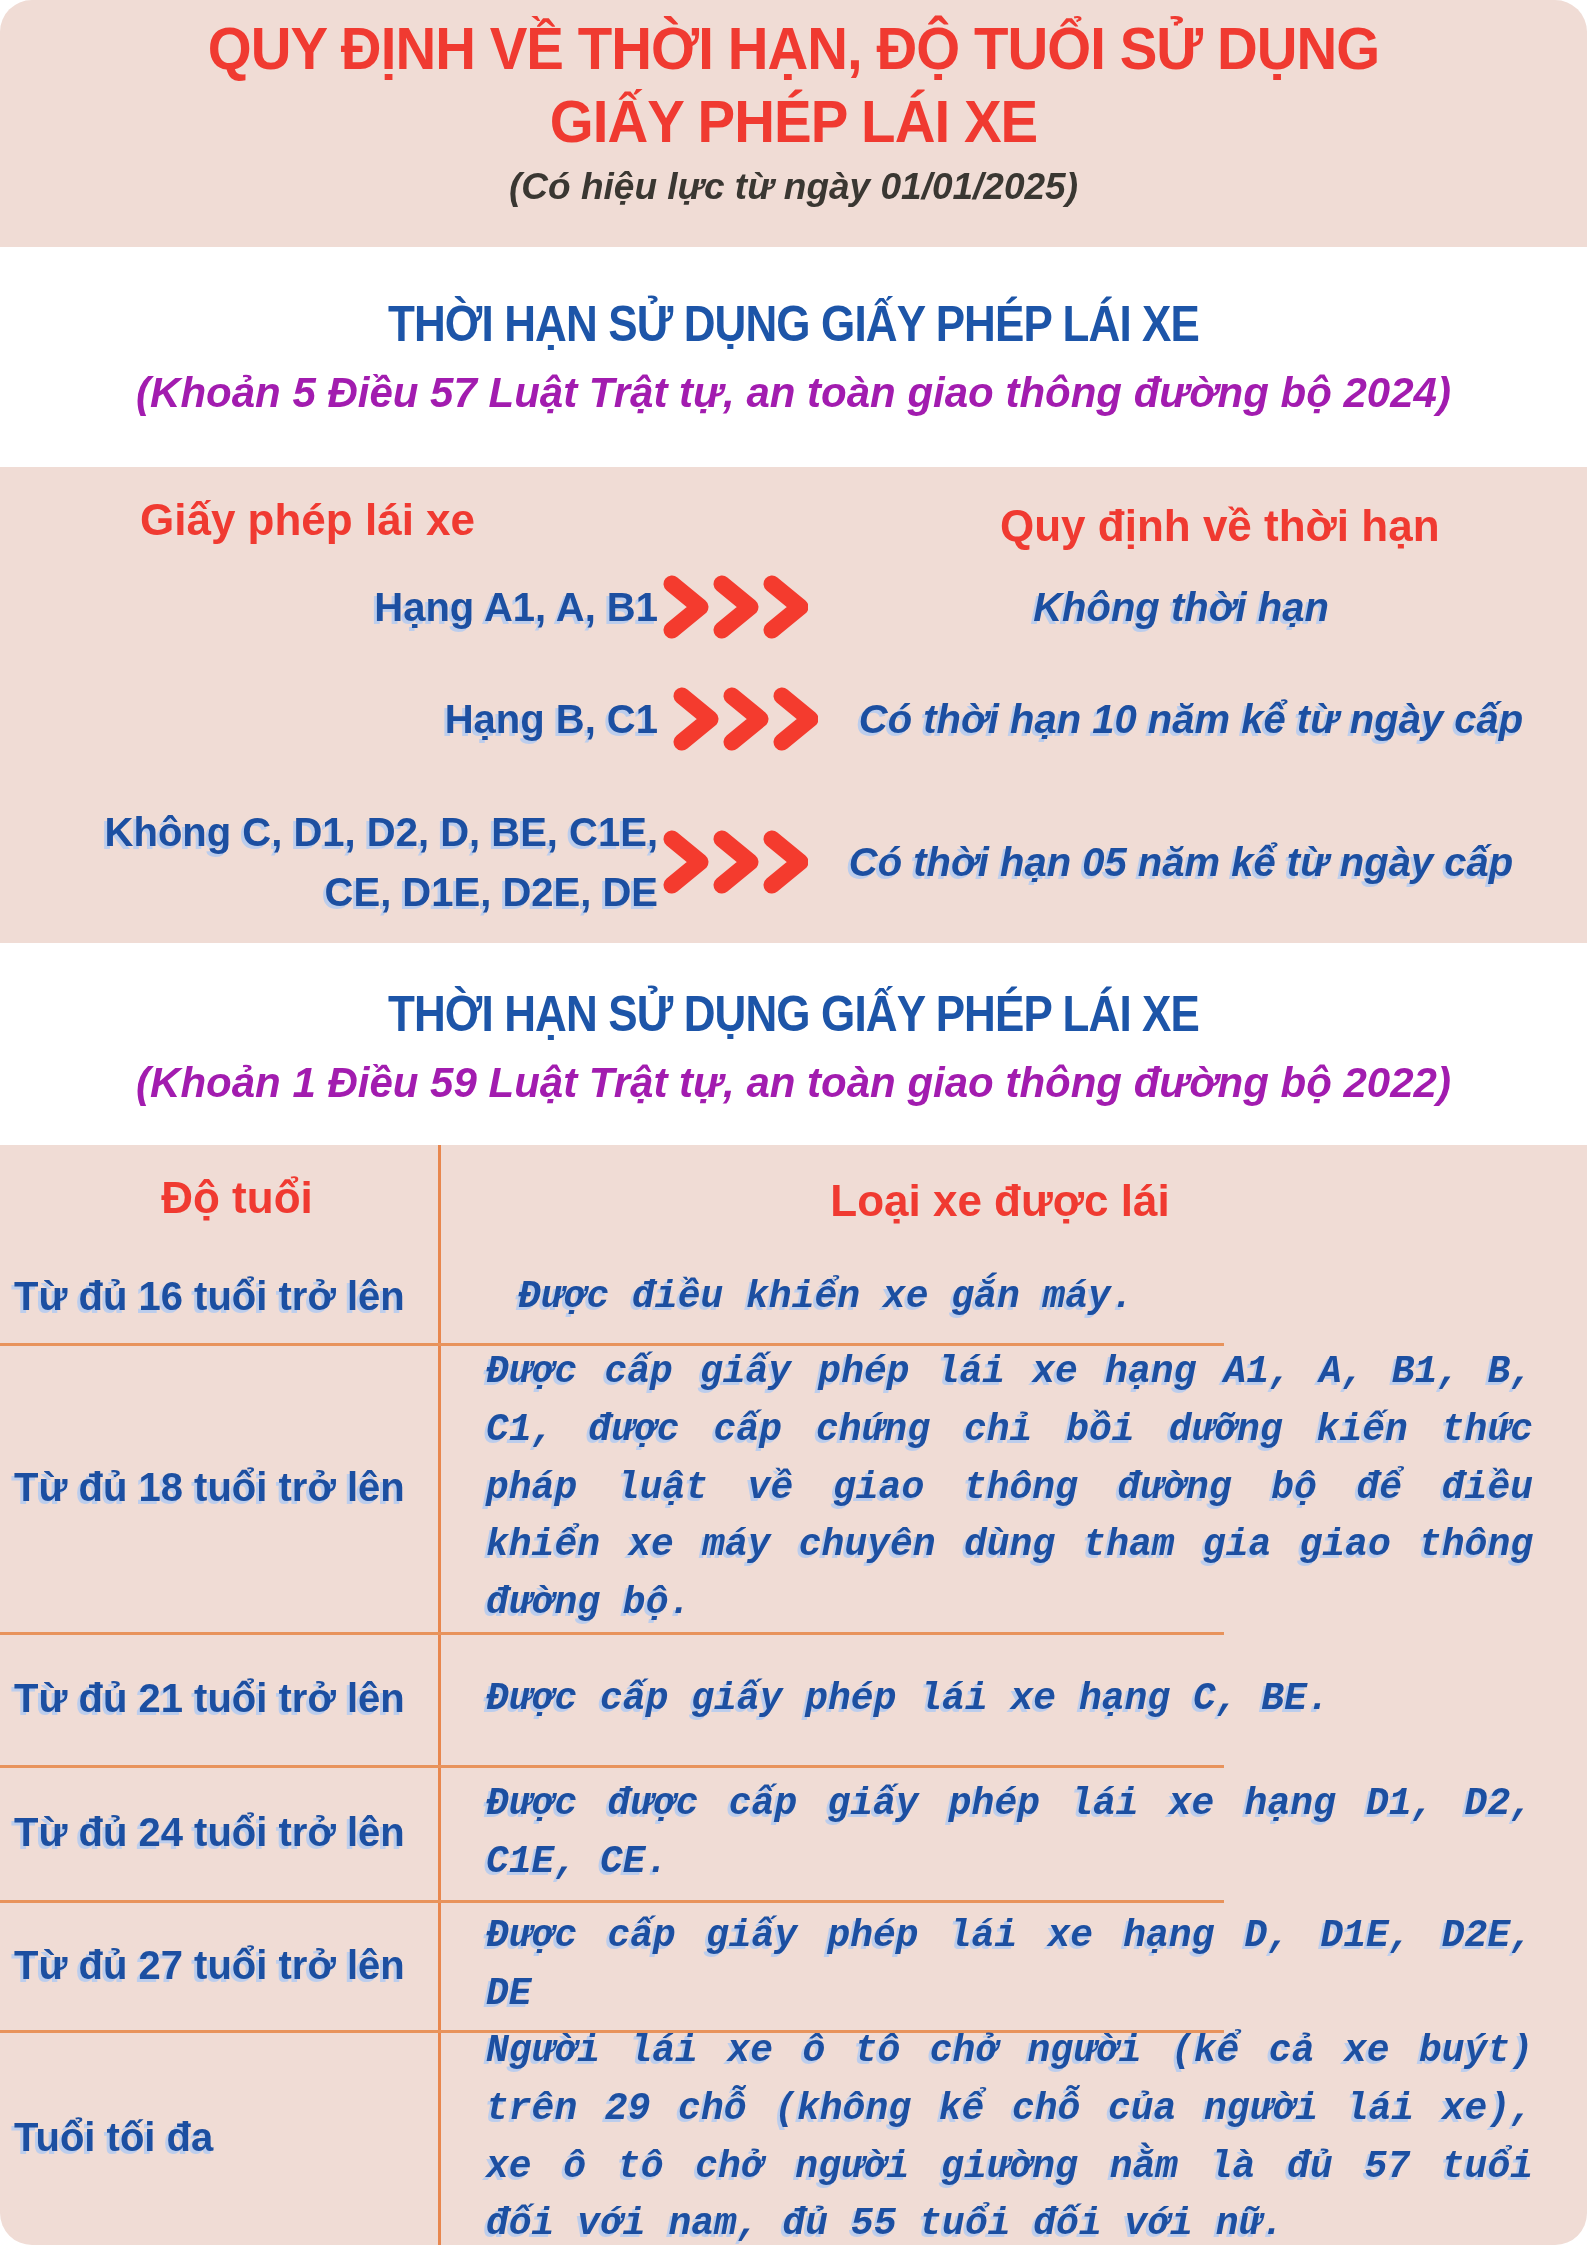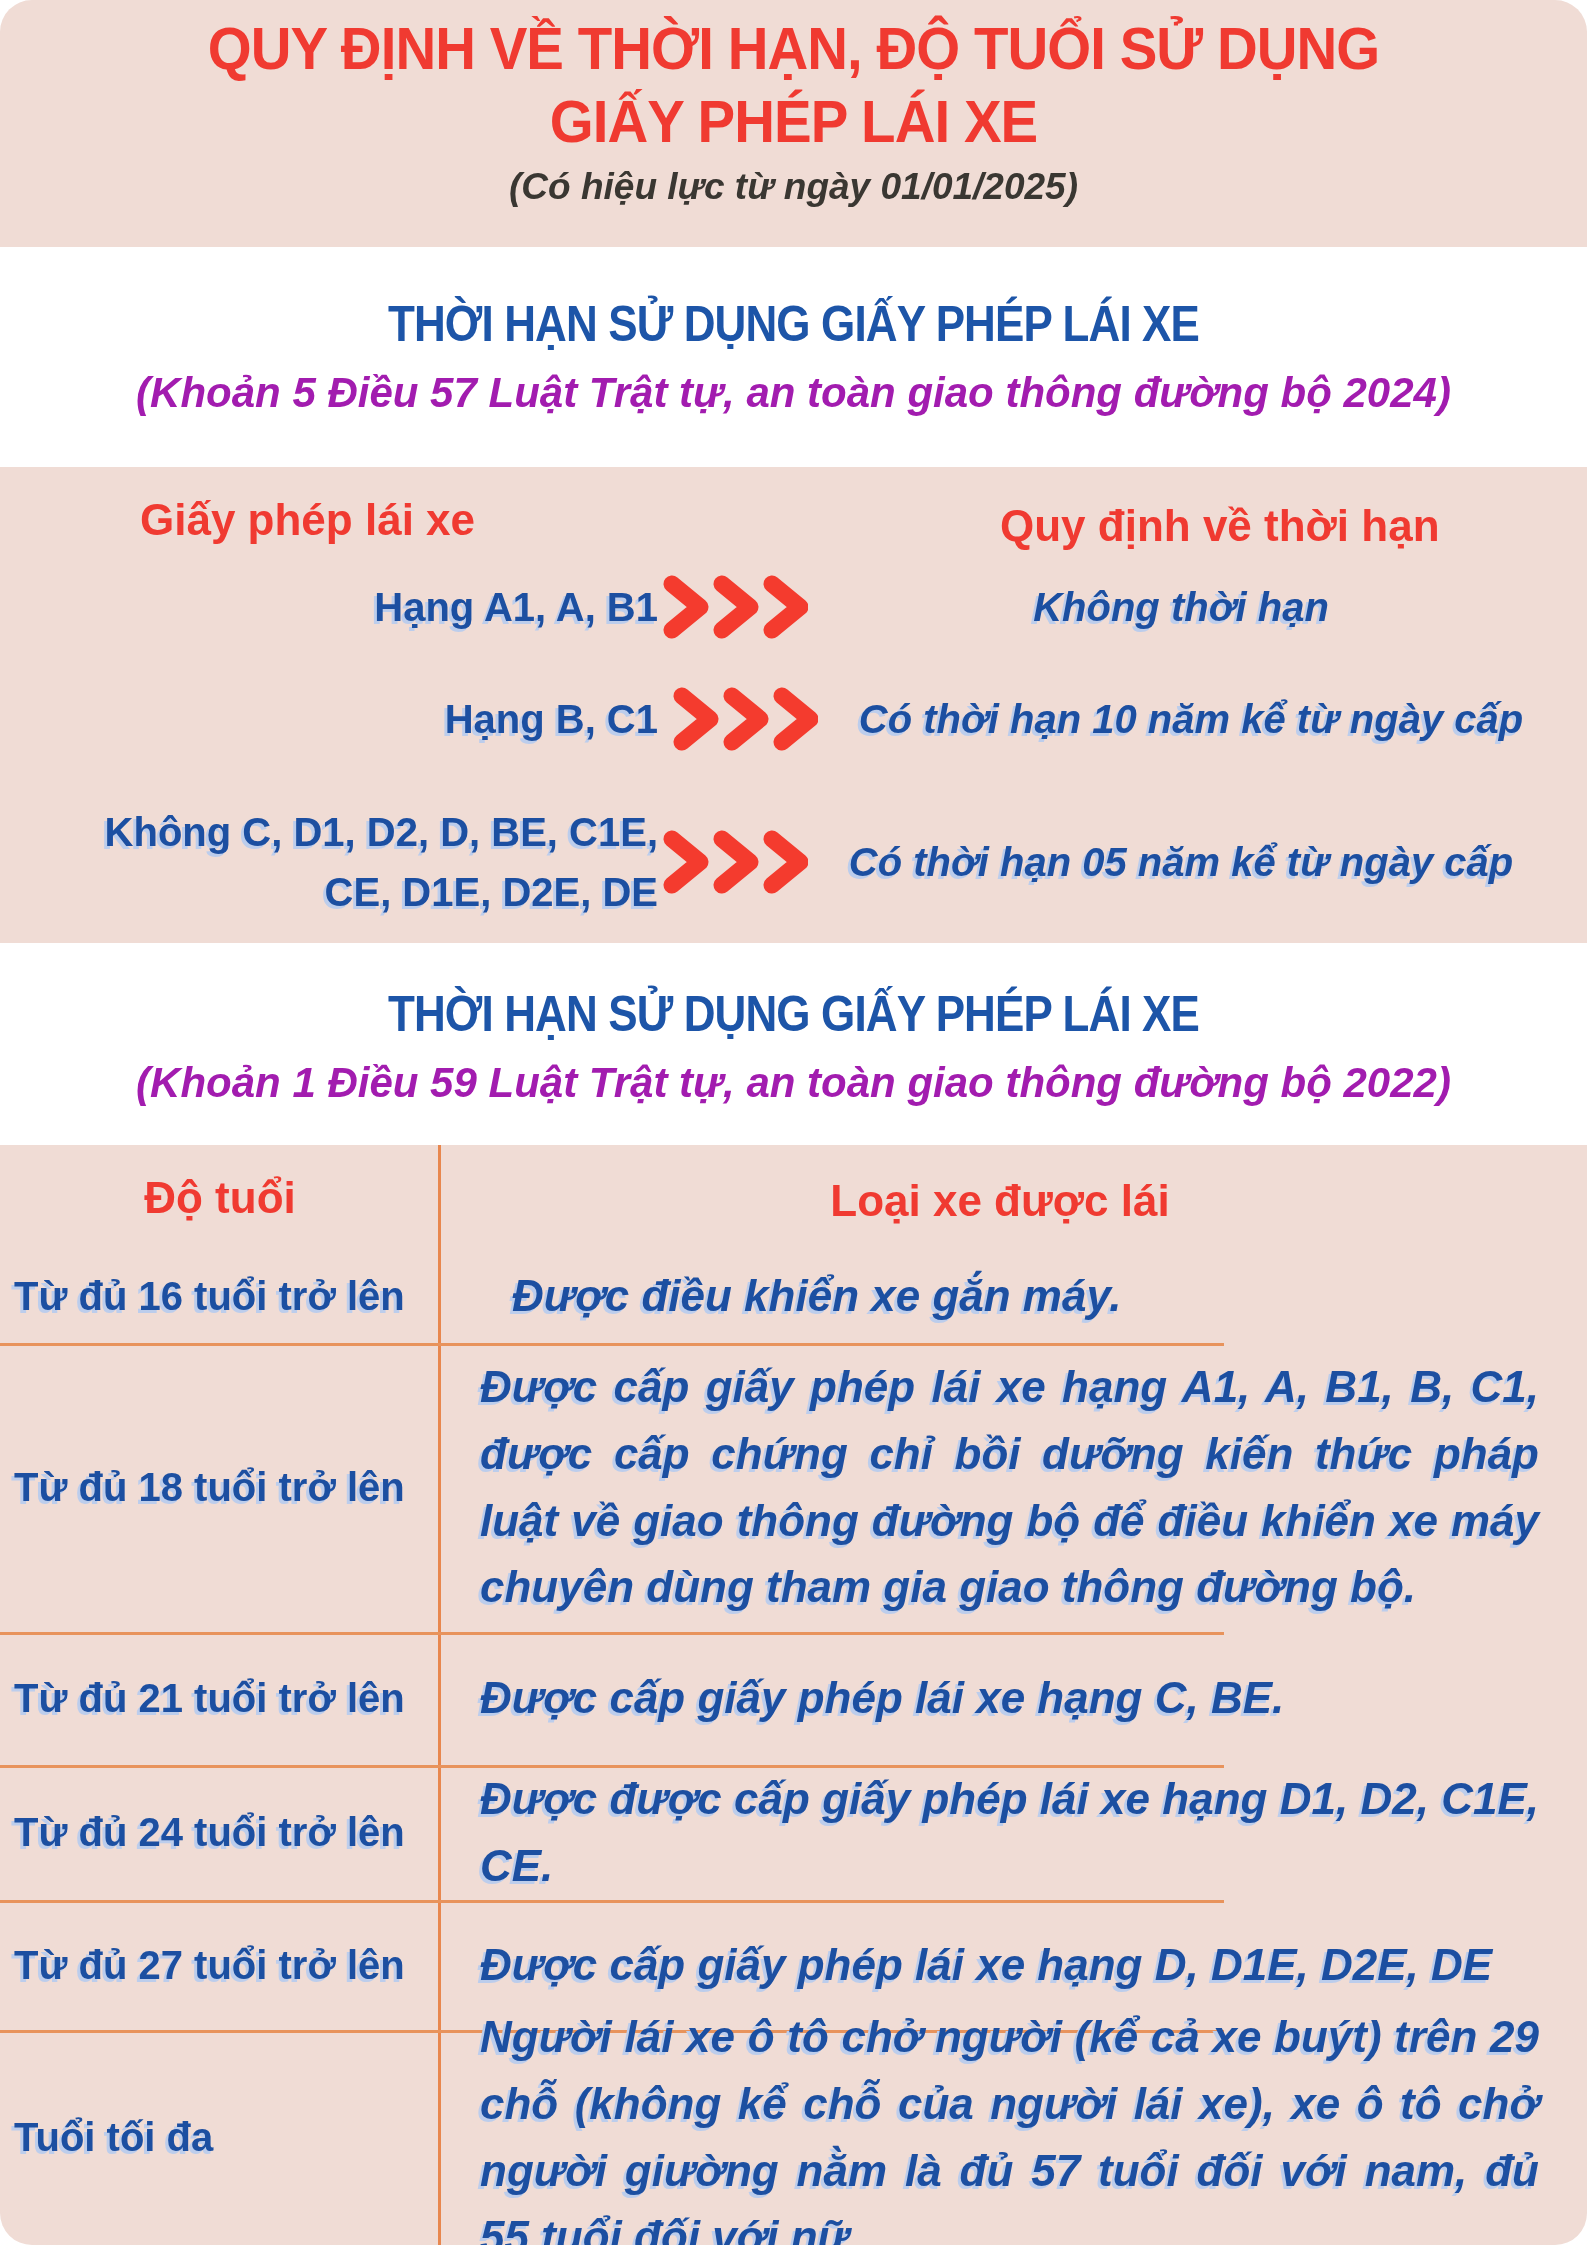--- a/index.html
+++ b/index.html
@@ -36,33 +36,33 @@
   .t1-license{box-sizing:border-box;width:658px;padding-left:88px;font-size:40px;font-weight:bold;line-height:1.5;}
   .t1-chevron{width:165px;display:flex;align-items:center;}
   .t1-rule{flex:1;text-align:center;font-size:40px;font-weight:bold;font-style:italic;padding-right:48px;}
 
   
   .t2{position:relative;height:1100px;background:#f0dcd5;}
   .t2 .v-line{position:absolute;left:438px;top:0;width:3px;height:100%;background:#e8874e;}
   .t2 .h-line{position:absolute;left:0;width:1224px;height:3px;background:#e8935c;}
   .hl-0{top:198px;} .hl-1{top:487px;} .hl-2{top:620px;} .hl-3{top:755px;} .hl-4{top:885px;}
   .t2-header{position:absolute;top:0;left:0;width:100%;height:105px;}
-  .t2-h1{position:absolute;left:0;top:0;width:440px;height:105px;display:flex;align-items:center;justify-content:center;font-size:44px;}
+  .t2-h1{position:absolute;left:0;top:0;width:440px;height:105px;display:flex;align-items:center;justify-content:center;font-size:44px;padding-left:17px;}
   .t2-h2{position:absolute;left:440px;top:6px;width:1120px;height:99px;display:flex;align-items:center;justify-content:center;font-size:44px;}
   .t2-row{position:absolute;left:0;width:100%;display:flex;}
   .t2-r0{top:105px;height:93px;gap:32px;}
   .t2-r1{top:198px;height:289px;}
   .t2-r2{top:487px;height:133px;}
   .t2-r3{top:620px;height:135px;}
   .t2-r4{top:755px;height:130px;}
   .t2-r5{top:885px;height:215px;}
   .t2-age{box-sizing:border-box;width:440px;padding:0 6px 0 14px;display:flex;align-items:center;
           font-size:40px;font-weight:bold;}
   .t2-vehicle{box-sizing:border-box;flex:1;padding:0 48px 0 40px;display:flex;align-items:center;}
-  .t2-vehicle p{margin:0;font-size:44px;font-weight:bold;font-style:italic;line-height:1.52;text-align:justify;}
+  .t2-vehicle p{margin:6px;font-size:38px;font-weight:bold;font-style:italic;line-height:1.52;text-align:justify;font-family:Liberation Mono, monospace;}
 
   
   .chev svg{display:block;}
 </style>
 </head>
 <body>
 
 <div class="page">
 
   <header class="hero">

